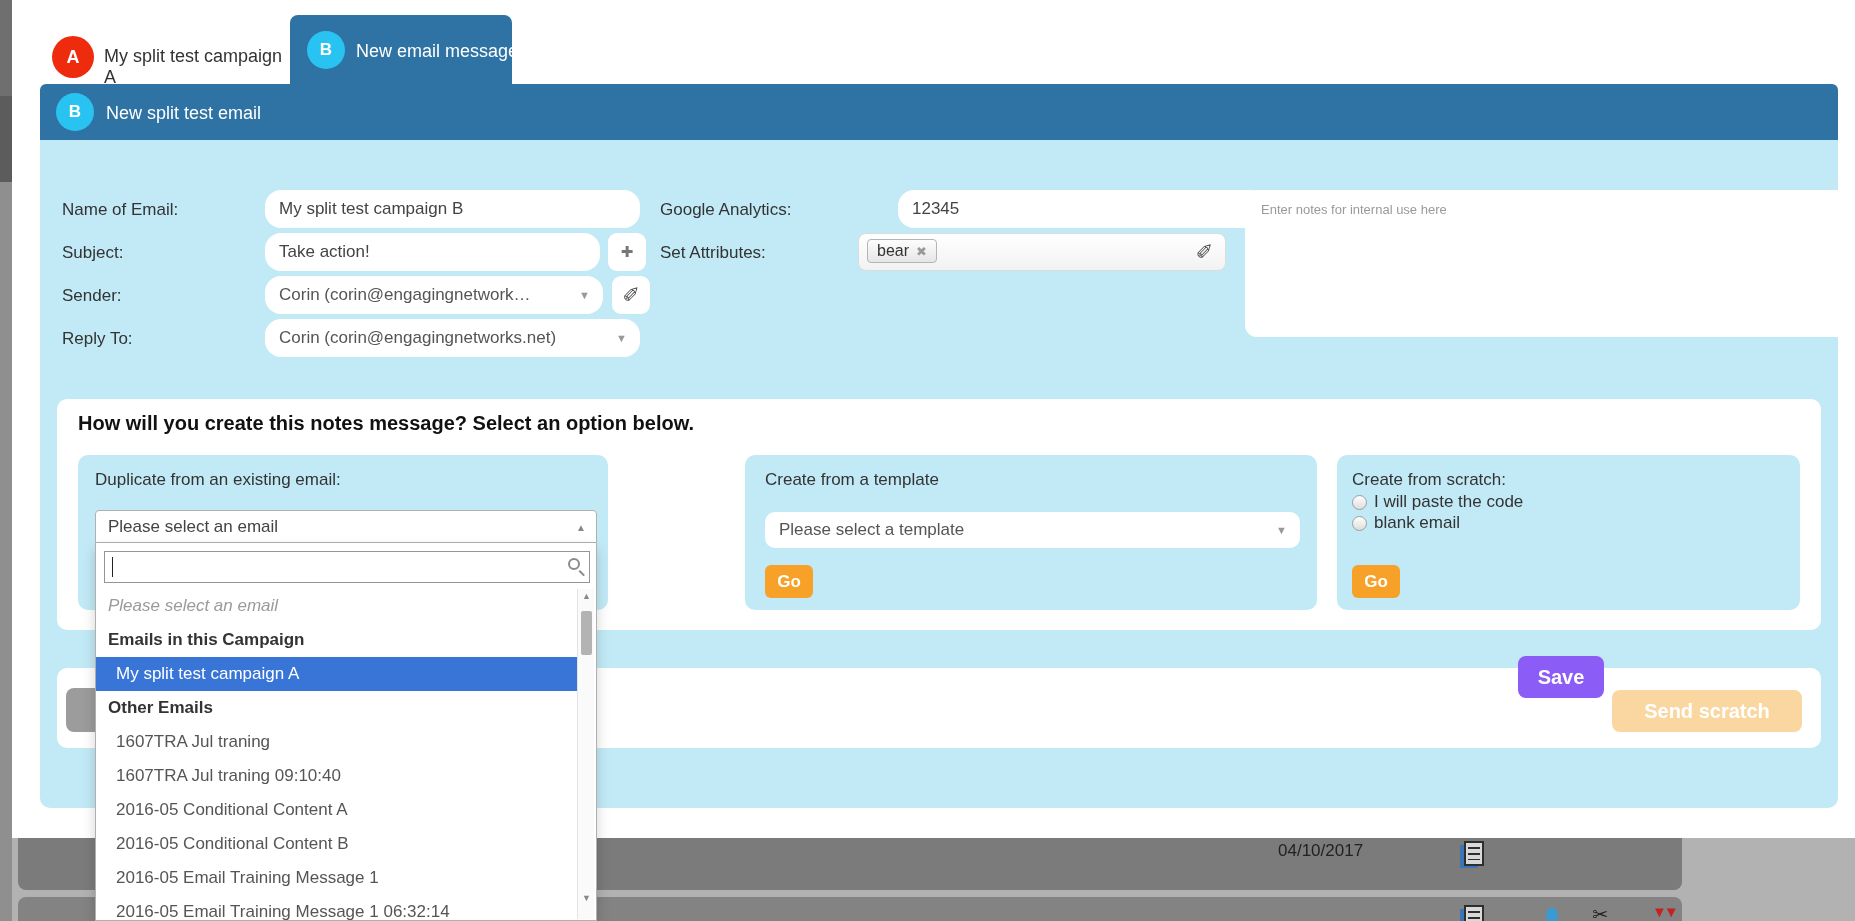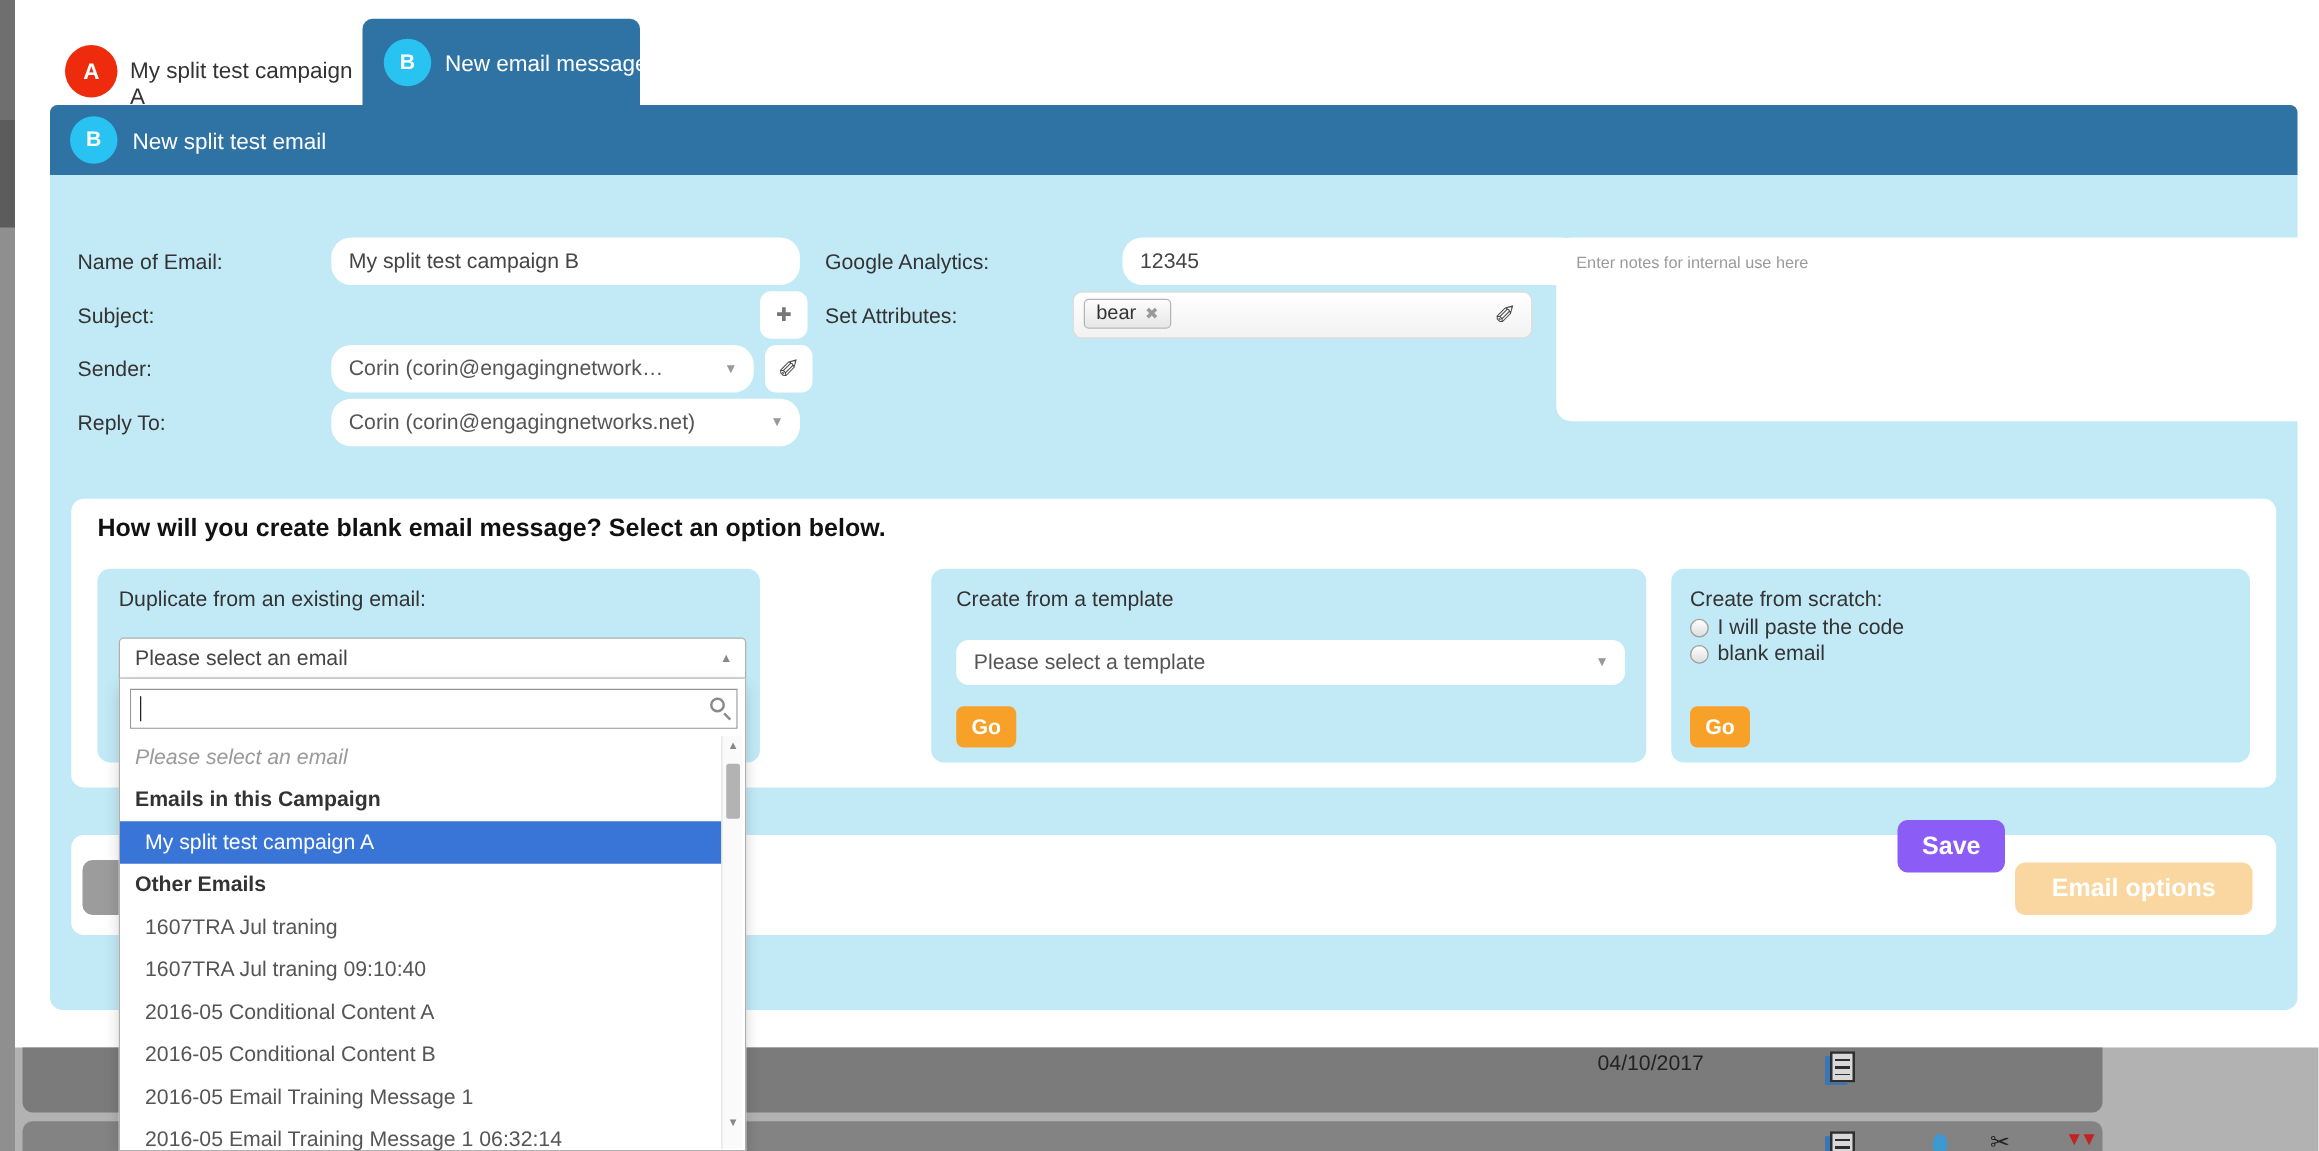--- a/index.html
+++ b/index.html
@@ -113,20 +113,21 @@
   <div class="abs tab-b-label">New email message</div>
 
   <div class="abs header-bar"></div>
   <div class="abs badge badge-b-hdr">B</div>
   <div class="abs header-title">New split test email</div>
   <div class="abs modal-body"></div>
 
   <div class="abs flabel" style="left:62px;top:200px;">Name of Email:</div>
   <input class="abs finput" style="left: 265px; top: 190px; width: 375px; height: 38px;" value="My split test campaign B">
   <div class="abs flabel" style="left:62px;top:243px;">Subject:</div>
+  <input class="abs finput" style="left: 265px; top: 233px; width: 335px; height: 38px;" value="Take action!">
   <div class="abs sq-btn" style="left:608px;top:233px;width:38px;height:38px;font-size:15px;">
     <span>✚</span>
   </div>
   <div class="abs flabel" style="left:62px;top:286px;">Sender:</div>
   <div class="abs fselect" style="left:265px;top:276px;width:338px;height:38px;">
     <span>Corin (corin@engagingnetwork…</span>
     <span class="caret">▼</span>
   </div>
   <div class="abs sq-btn" style="left:612px;top:276px;width:38px;height:38px;">
     <span class="pencil">✐</span>
@@ -143,21 +144,21 @@
   <div class="abs attr-field">
     <span class="chip">
       <span>bear</span>
       <span class="x">✖</span>
     </span>
     <span class="abs pencil" style="right:12px;top:6px;">✐</span>
   </div>
   <textarea class="abs notes" placeholder="Enter notes for internal use here" style=""></textarea>
 
   <div class="abs card"></div>
-  <div class="abs card-heading">How will you create blank email message? Select an option below.</div>
+  <div class="abs card-heading">How will you create this notes message? Select an option below.</div>
 
   <div class="abs panel" style="left:78px;top:455px;width:530px;height:155px;"></div>
   <div class="abs flabel" style="left:95px;top:470px;">Duplicate from an existing email:</div>
   <div class="abs chosen-head">
     <span>Please select an email</span>
     <span class="up">▲</span>
   </div>
   <div class="abs drop">
     <div class="search-wrap">
       <input class="search-input" style="">
@@ -199,15 +200,15 @@
   </div>
   <div class="abs" style="left:1352px;top:513px;display:flex;align-items:center;gap:7px;">
     <span class="radio"></span>
     <span class="flabel">blank email</span>
   </div>
   <div class="abs go-btn" style="left:1352px;top:565px;width:48px;height:33px;">Go</div>
 
   <div class="abs footer-bar"></div>
   <div class="abs hidden-left-btn"></div>
   <div class="abs save-btn">Save</div>
-  <div class="abs send-btn">Email options</div>
+  <div class="abs send-btn">Send scratch</div>
 
 </div>
 
 </body></html>

